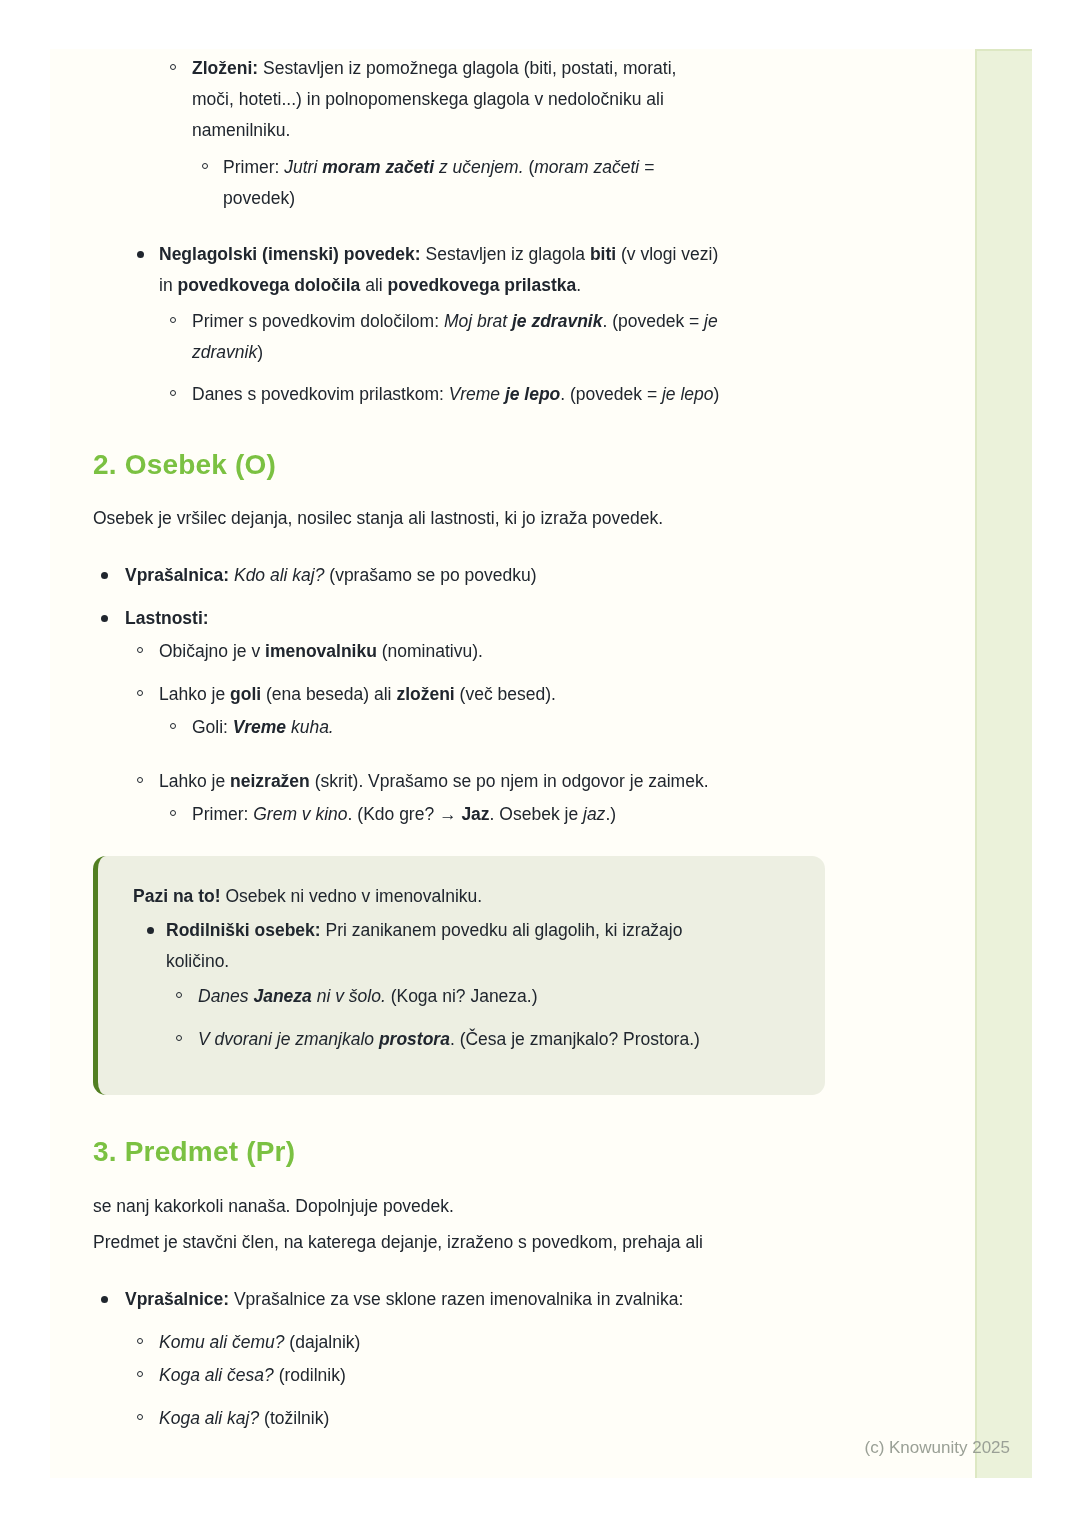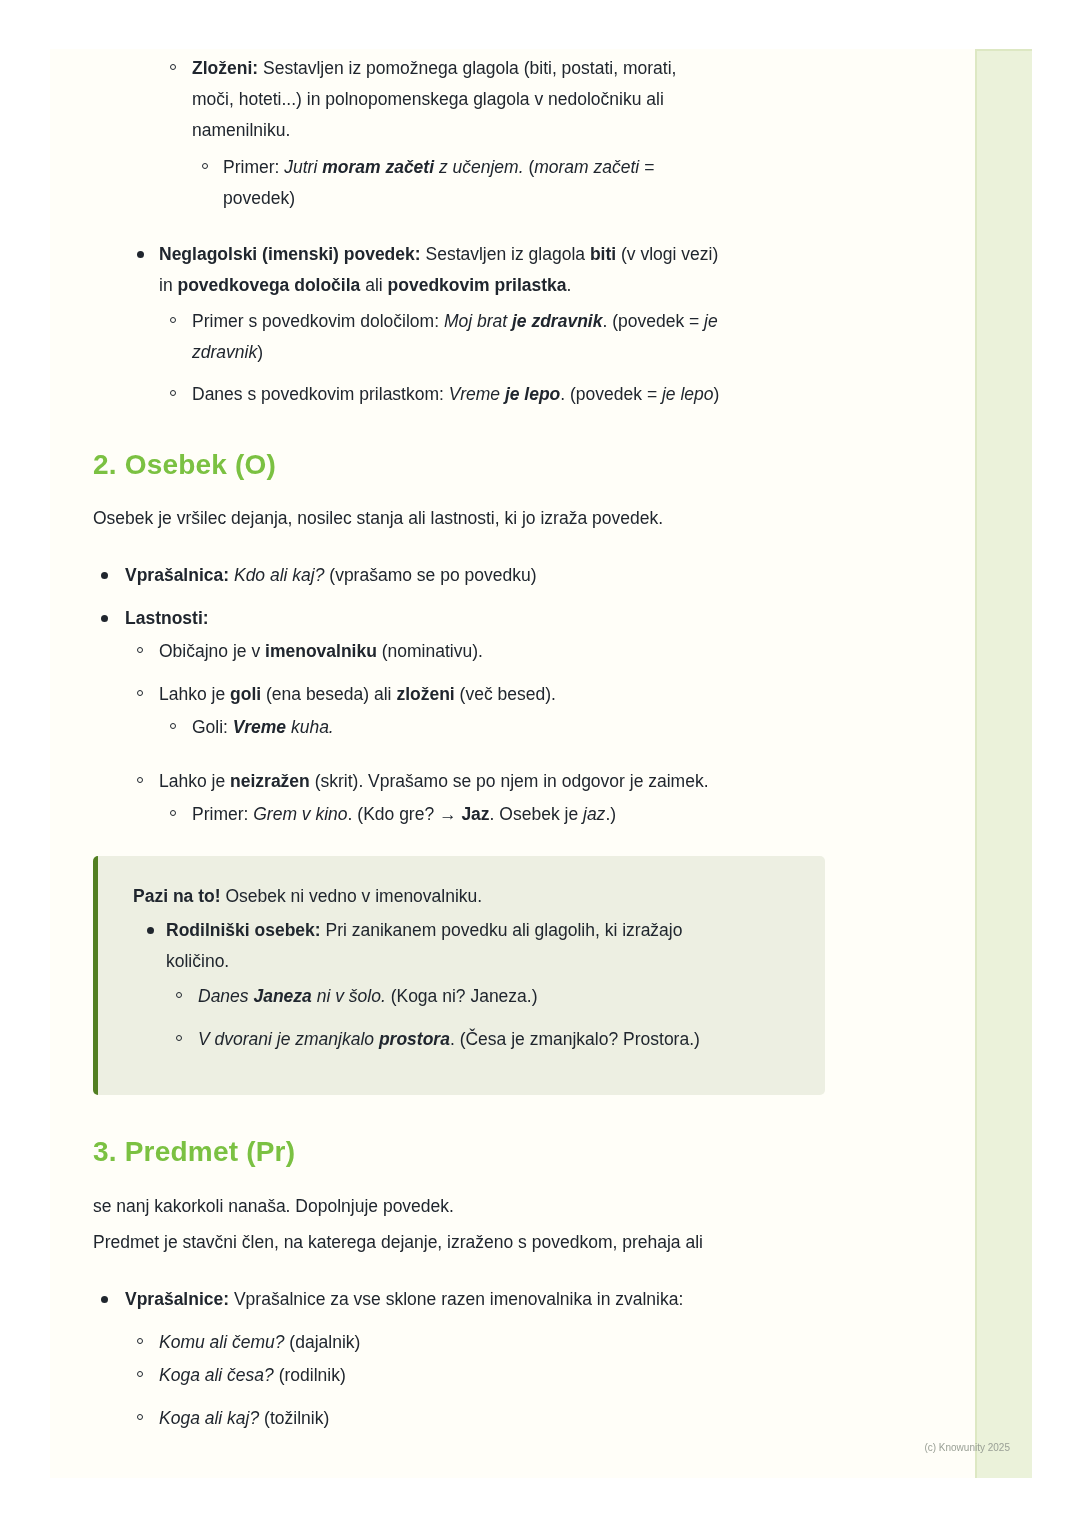--- a/index.html
+++ b/index.html
@@ -22,24 +22,24 @@
   .p .ln{line-height:36px;}
   .li{position:relative;}
   .mk{position:absolute;display:block;}
   .mk.d{width:7px;height:7px;border-radius:50%;background:var(--text);top:12px;}
   .mk.c{width:6px;height:6px;border-radius:50%;border:1.5px solid var(--text);top:11px;background:transparent;}
   .l1{padding-left:32px;} .l1 > .mk{left:8px;}
   .l2{padding-left:66px;} .l2 > .mk{left:44px;}
   .l3{padding-left:99px;} .l3 > .mk{left:77px;}
   .l4{padding-left:130px;} .l4 > .mk{left:109px;}
   .callout{width:732px;background:var(--callout-bg);border-left:5px solid var(--callout-border);
-           border-radius:5px;padding:25px 30px 40px 35px;}
+           border-radius:13px;padding:25px 30px 40px 35px;}
   .c1{padding-left:33px;} .c1 > .mk{left:14px;}
   .c2{padding-left:65px;} .c2 > .mk{left:43px;}
-  .watermark{position:absolute;right:22px;top:1390px;font-size:10px;line-height:18px;
+  .watermark{position:absolute;right:22px;top:1390px;font-size:17px;line-height:18px;
              color:var(--watermark);z-index:2;}
   .mt2{margin-top:2px;} .mt3{margin-top:3px;} .mt4{margin-top:4px;} .mt5{margin-top:5px;}
   .mt6{margin-top:6px;} .mt11{margin-top:11px;} .mt12{margin-top:12px;} .mt13{margin-top:13px;}
   .mt17{margin-top:17px;} .mt18{margin-top:18px;} .mt23{margin-top:23px;} .mt24{margin-top:24px;}
   .mt25{margin-top:25px;} .mt26{margin-top:26px;} .mt37{margin-top:37px;} .mt39{margin-top:39px;}
 </style>
 </head>
 <body>
 
 <div class="canvas">
@@ -55,21 +55,21 @@
         <div class="ln"><span>namenilniku.</span></div>
       </div>
       <div class="li l4 mt6">
         <span class="mk c"></span>
         <div class="ln"><span>Primer: </span><span class="i">Jutri </span><span class="b i">moram začeti</span><span class="i"> z učenjem.</span><span> (</span><span class="i">moram začeti</span><span> =</span></div>
         <div class="ln"><span>povedek)</span></div>
       </div>
       <div class="li l2 mt25">
         <span class="mk d"></span>
         <div class="ln"><span class="b">Neglagolski (imenski) povedek:</span><span> Sestavljen iz glagola </span><span class="b">biti</span><span> (v vlogi vezi)</span></div>
-        <div class="ln"><span>in </span><span class="b">povedkovega določila</span><span> ali </span><span class="b">povedkovim prilastka</span><span>.</span></div>
+        <div class="ln"><span>in </span><span class="b">povedkovega določila</span><span> ali </span><span class="b">povedkovega prilastka</span><span>.</span></div>
       </div>
       <div class="li l3 mt5">
         <span class="mk c"></span>
         <div class="ln"><span>Primer s povedkovim določilom: </span><span class="i">Moj brat </span><span class="b i">je zdravnik</span><span>. (povedek = </span><span class="i">je</span></div>
         <div class="ln"><span class="i">zdravnik</span><span>)</span></div>
       </div>
       <div class="li l3 mt11">
         <span class="mk c"></span>
         <div class="ln"><span>Danes s povedkovim prilastkom: </span><span class="i">Vreme </span><span class="b i">je lepo</span><span>. (povedek = </span><span class="i">je lepo</span><span>)</span></div>
       </div>

